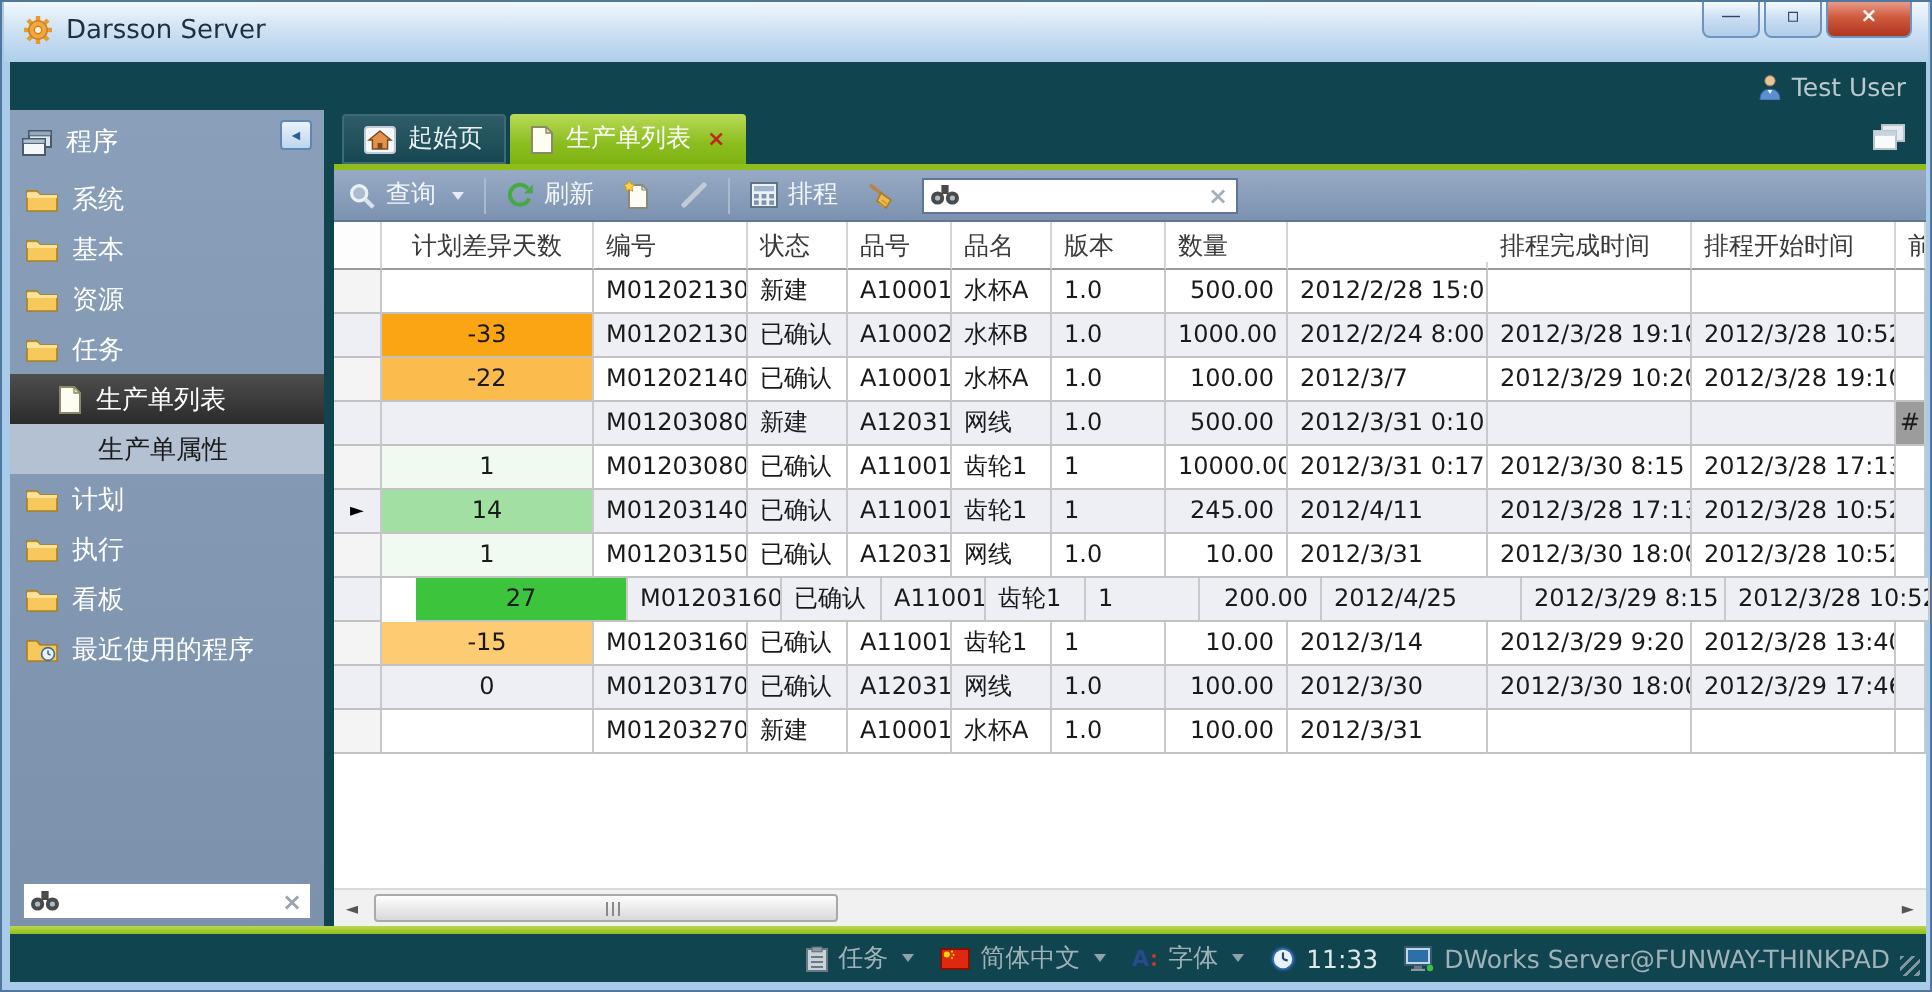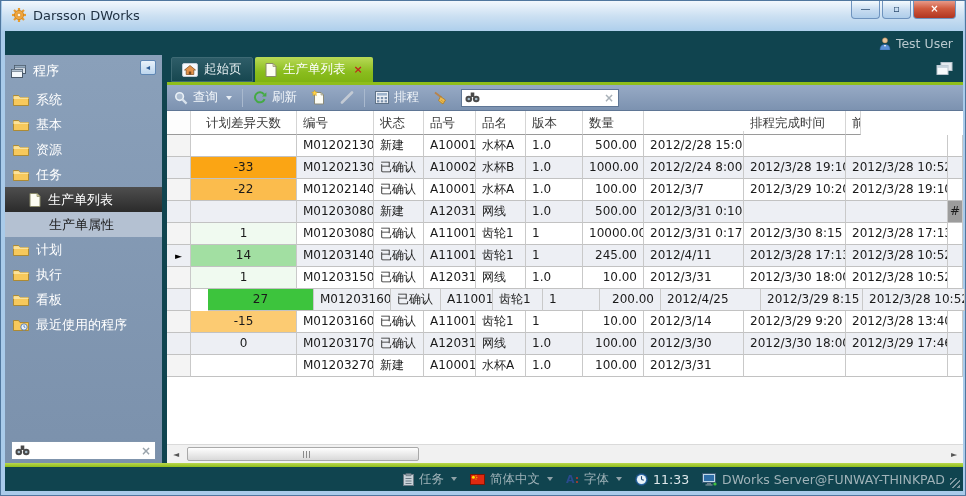--- a/index.html
+++ b/index.html
@@ -127,21 +127,21 @@
               <line x1="12" y1="8" x2="15" y2="8"></line>
               <line x1="3" y1="3" x2="5" y2="5"></line>
               <line x1="11" y1="11" x2="13" y2="13"></line>
               <line x1="3" y1="13" x2="5" y2="11"></line>
               <line x1="11" y1="5" x2="13" y2="3"></line>
             </g>
             <circle cx="8" cy="8" r="4.6" fill="#F2A63B" stroke="#C97F1C" stroke-width="0.8"></circle>
             <circle cx="8" cy="8" r="1.8" fill="#FDF3E0" stroke="#C97F1C" stroke-width="0.6"></circle>
           </svg>
         </span>
-      <span class="title-text">Darsson DWorks</span>
+      <span class="title-text">Darsson Server</span>
     </div>
     <div class="winbtns">
       <div class="winbtn">—</div>
       <div class="winbtn">▫</div>
       <div class="winbtn close">×</div>
     </div>
   </div>
 
   <div class="menubar">
     <div class="menu-user">
@@ -389,20 +389,21 @@
           <div class="cell marker" style="width: 24px;"></div>
           <div class="cell c-diff" style="width: 106px;">计划差异天数</div>
           <div class="cell" style="width: 77px;">编号</div>
           <div class="cell" style="width: 50px;">状态</div>
           <div class="cell" style="width: 52px;">品号</div>
           <div class="cell" style="width: 50px;">品名</div>
           <div class="cell" style="width: 57px;">版本</div>
           <div class="cell" style="width: 61px;">数量</div>
           <div class="cell" style="width: 100px; margin-top: 20px;">期望完成时间</div>
           <div class="cell" style="width: 102px;">排程完成时间</div>
+          <div class="cell" style="width: 102px;">排程开始时间</div>
           <div class="cell" style="width: 15px;">前</div>
         </div>
         <div class="grid-row">
           <div class="cell marker" style="width: 24px;"></div>
           <div class="cell c-diff" style="width: 106px;"></div>
           <div class="cell" style="width: 77px;">M012021301</div>
           <div class="cell" style="width: 50px;">新建</div>
           <div class="cell" style="width: 52px;">A10001</div>
           <div class="cell" style="width: 50px;">水杯A</div>
           <div class="cell" style="width: 57px;">1.0</div>

